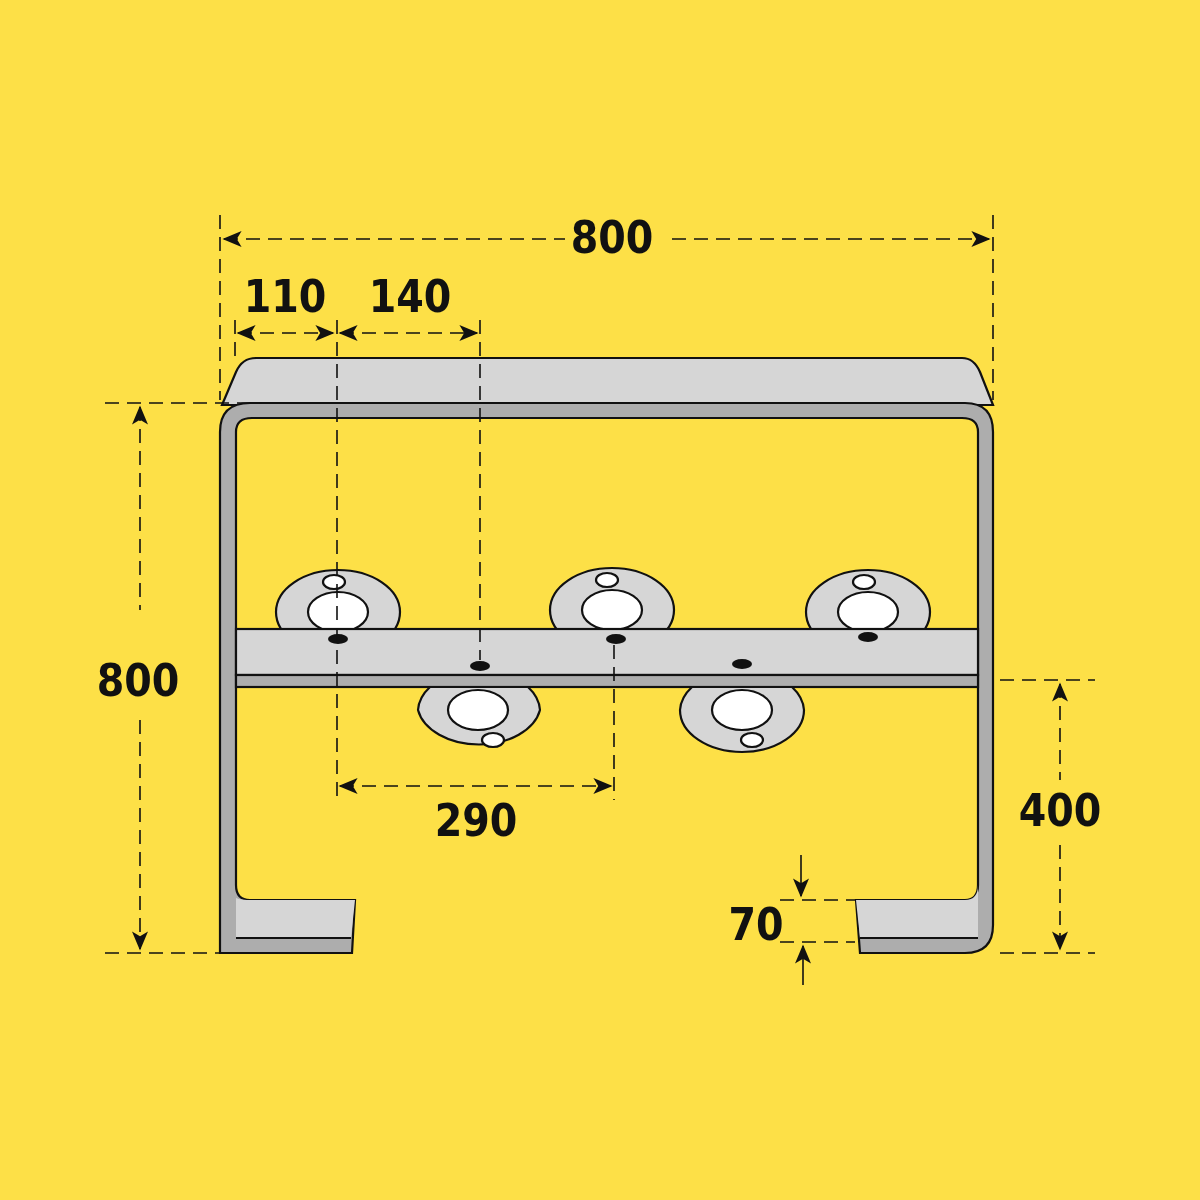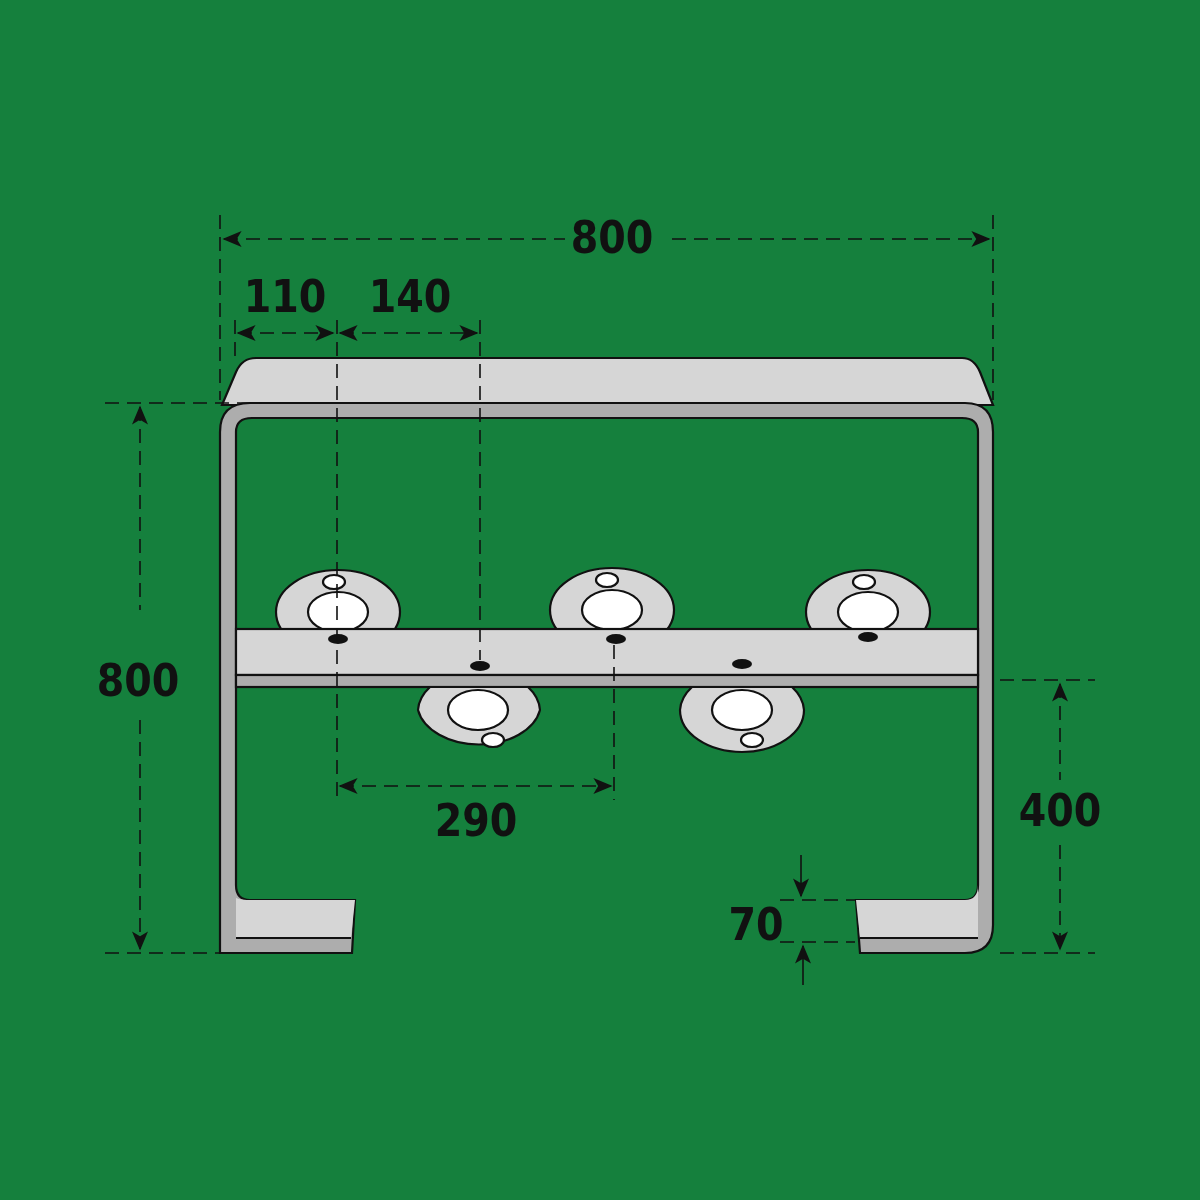--- a/index.html
+++ b/index.html
@@ -1,16 +1,16 @@
 <!DOCTYPE html>
 <html><head>
 <meta charset="utf-8">
 <style>
   html,body{margin:0;padding:0;background:#ffffff;}
-  #stage{position:relative;width:1200px;height:1200px;background:#15803d;overflow:hidden;}
+  #stage{position:relative;width:1200px;height:1200px;background:#fde047;overflow:hidden;}
   svg{position:absolute;left:0;top:0;}
   .dim{font-family:"DejaVu Sans Condensed","DejaVu Sans","Liberation Sans",sans-serif;font-size:44px;font-weight:bold;fill:#111;}
   .dash{stroke:#111;stroke-width:1.6;stroke-dasharray:14 8;fill:none;}
   .outline{stroke:#111;stroke-width:2.2;}
   .light{fill:#d6d6d6;}
   .mid{fill:#adadad;}
 </style>
 </head>
 <body>
 

